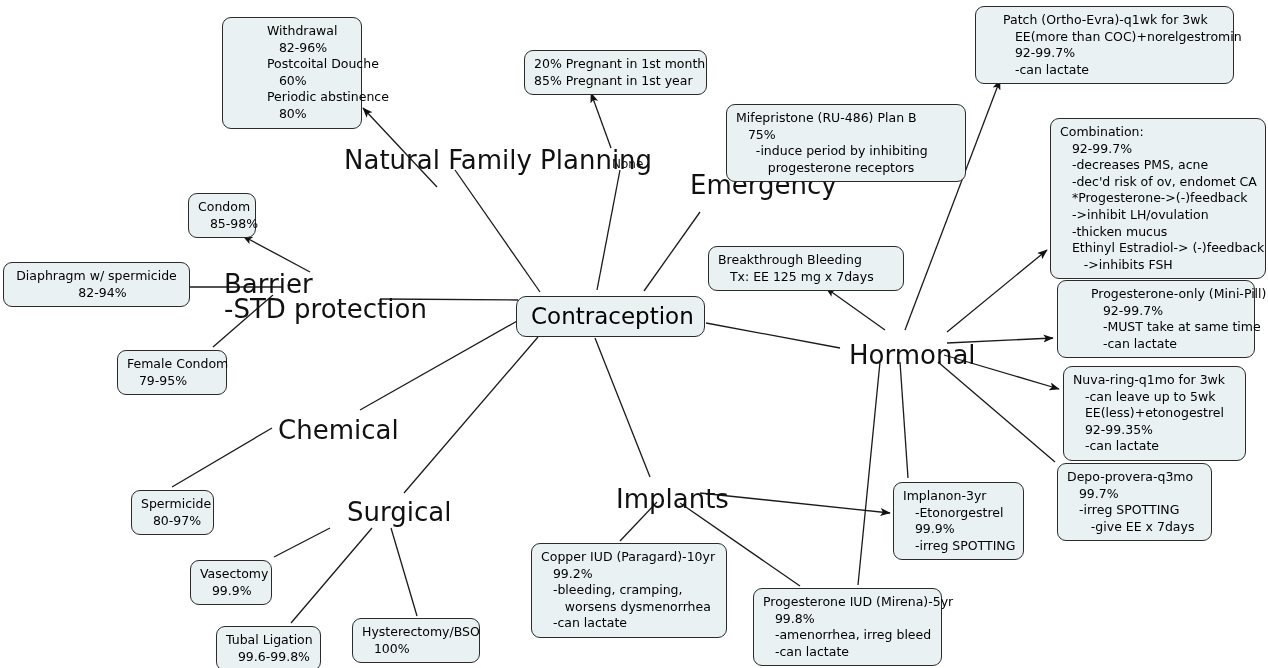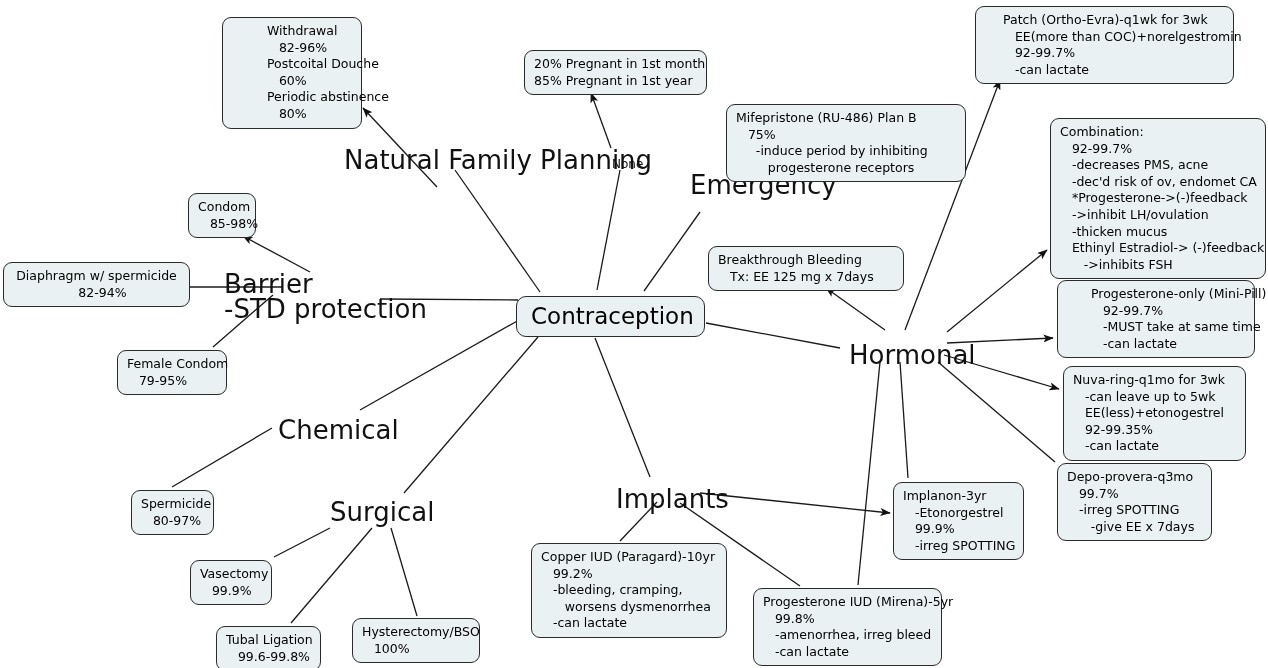--- a/index.html
+++ b/index.html
@@ -99,21 +99,21 @@
       </g>
   </svg>
 
   <div id="branch-layer">
       <div class="branch" style="left: 344px; top: 148px;">Natural Family Planning</div>
       <div class="branch small" style="left: 612px; top: 157px;">None</div>
       <div class="branch" style="left: 690px; top: 173px;">Emergency</div>
       <div class="branch" style="left: 224px; top: 272px;">Barrier
 -STD protection</div>
       <div class="branch" style="left: 278px; top: 418px;">Chemical</div>
-      <div class="branch" style="left: 330px; top: 500px; text-align: center;">Surgical</div>
+      <div class="branch" style="left: 347px; top: 500px; text-align: center;">Surgical</div>
       <div class="branch" style="left: 616px; top: 487px;">Implants</div>
       <div class="branch" style="left: 849px; top: 343px;">Hormonal</div>
     </div>
   <div id="node-layer">
       <div class="node center" style="left: 516px; top: 296px; width: 189px; height: 41px;">Contraception</div>
       <div class="node" style="left: 222px; top: 17px; width: 140px; min-height: 103px; padding-left: 44px;">Withdrawal
    82-96%
 Postcoital Douche
    60%
 Periodic abstinence

